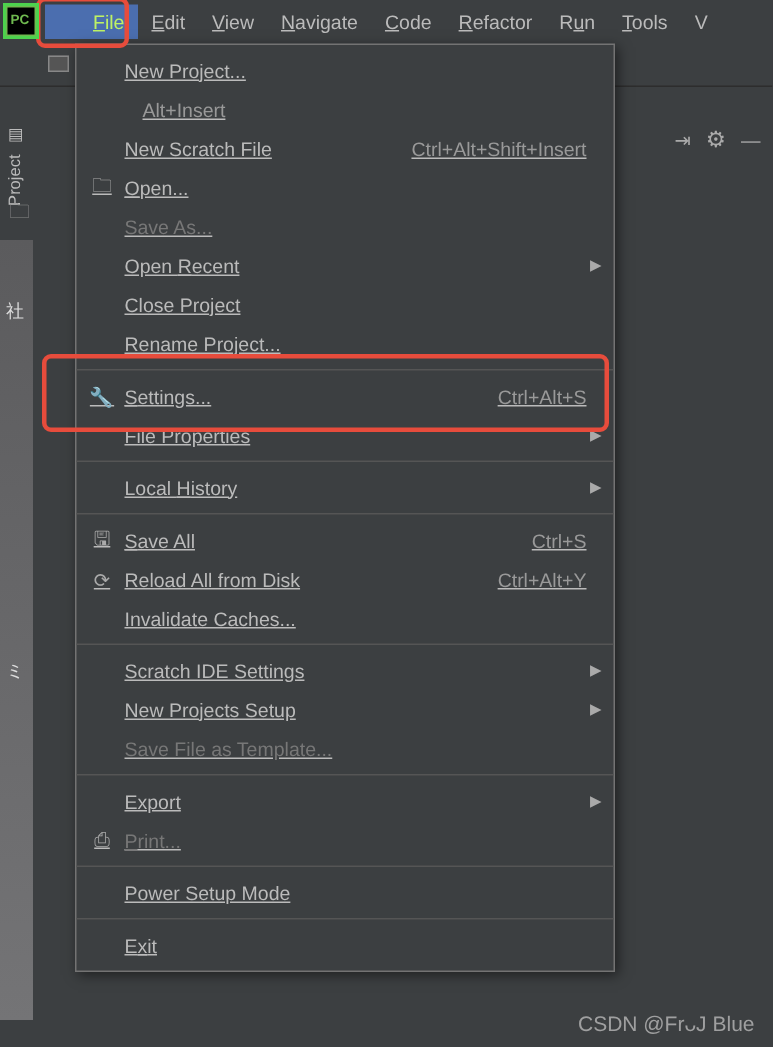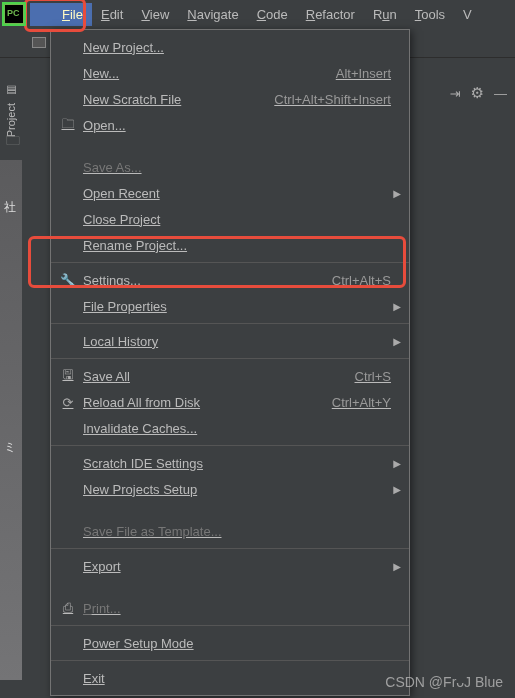--- a/index.html
+++ b/index.html
@@ -37,21 +37,21 @@
       top: 3px;
       left: 2px;
     }
     .menu-item {
       padding: 4px 9px;
       cursor: pointer;
       color: #bbbbbb;
     }
     .menu-item.active {
       background: #4b6eaf;
-      color: #fef9c3;
+      color: #bef264;
       padding-left: 32px;
     }
     .menu-item u { text-decoration: underline; }
     .highlight-box {
       position: absolute;
       border: 3px solid #e74c3c;
       border-radius: 6px;
       pointer-events: none;
       z-index: 100;
     }
@@ -146,21 +146,21 @@
       text-decoration: underline;
     }
     .menu-row {
       display: flex;
       align-items: center;
       height: 26px;
       padding: 0 18px 0 8px;
       cursor: pointer;
       position: relative;
     }
-    .menu-row.disabled { color: #777777; cursor: default; margin-top: 16px; }
+    .menu-row.disabled { color: #777777; cursor: default; }
     .mi-icon {
       width: 18px;
       display: inline-flex;
       justify-content: center;
       margin-right: 6px;
       font-size: 13px;
       color: #aaa;
     }
     .mi-label { flex: 1; white-space: nowrap; }
     .mi-shortcut { color: #999999; font-size: 13px; margin-left: 12px; }
@@ -230,21 +230,20 @@
 <div class="left-cjk" style="top:200px">社</div>
 <div class="left-cjk" style="top:440px">ミ</div>
 
 <div class="dropdown" id="file-dropdown">
     <div class="menu-row">
       <span class="mi-icon"></span>
       <span class="mi-label">New Project...</span>
     </div>
     <div class="menu-row">
       <span class="mi-icon"></span>
-      <span class="mi-label"><u>N</u>ew...</span>
       <span class="mi-shortcut">Alt+Insert</span>
     </div>
     <div class="menu-row">
       <span class="mi-icon"></span>
       <span class="mi-label">New Scratch File</span>
       <span class="mi-shortcut">Ctrl+Alt+Shift+Insert</span>
     </div>
     <div class="menu-row">
       <span class="mi-icon">🗀</span>
       <span class="mi-label"><u>O</u>pen...</span>

